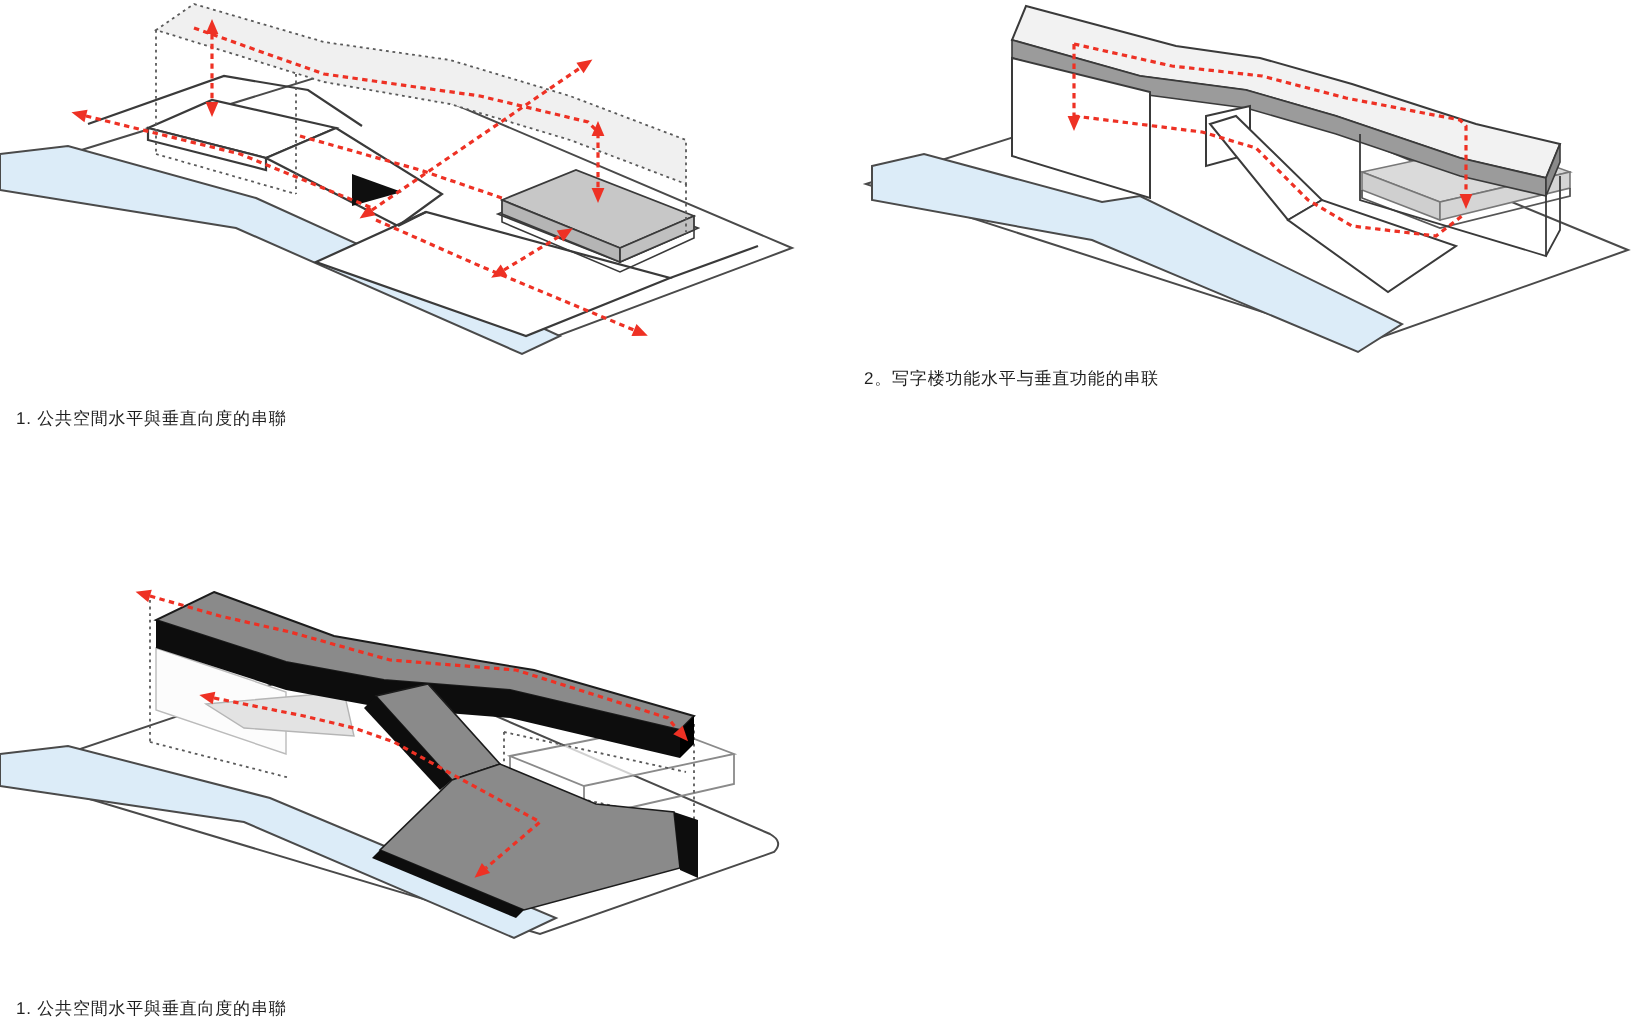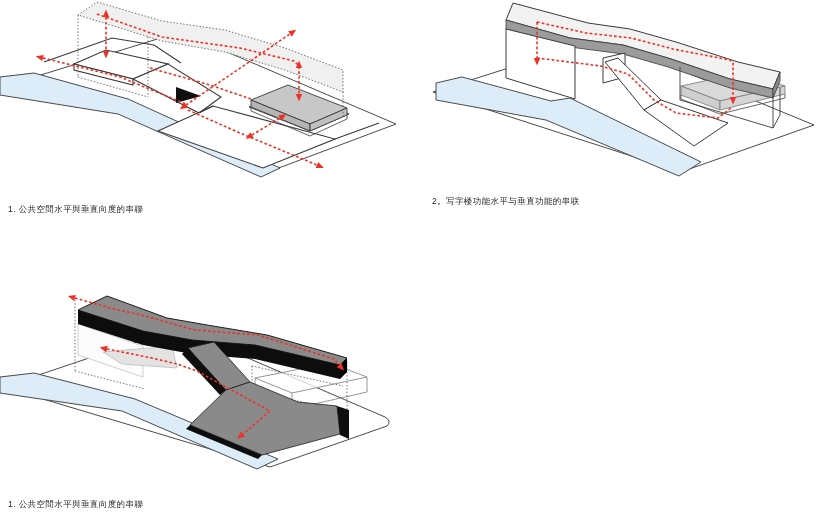--- a/index.html
+++ b/index.html
@@ -144,16 +144,16 @@
     </g>
     <g fill="#ee3124">
       <polygon points="0,-3.2 7.5,0 0,3.2" transform="translate(75,20) rotate(196)"></polygon>
       <polygon points="0,-3.2 7.5,0 0,3.2" transform="translate(339,87) rotate(48)"></polygon>
       <polygon points="0,-3.2 7.5,0 0,3.2" transform="translate(107,71) rotate(192)"></polygon>
       <polygon points="0,-3.2 7.5,0 0,3.2" transform="translate(243,156) rotate(140)"></polygon>
     </g>
   </svg>
 
   <div class="cap" style="left:8px;top:204px">1. 公共空間水平與垂直向度的串聯</div>
-  <div class="cap" style="left:432px;top:196px">2。写字楼功能水平与垂直功能的串联</div>
+  <div class="cap" style="left:432px;top:184px">2。写字楼功能水平与垂直功能的串联</div>
   <div class="cap" style="left:8px;top:499px">1. 公共空間水平與垂直向度的串聯</div>
 
 </div>
 
 </body></html>

